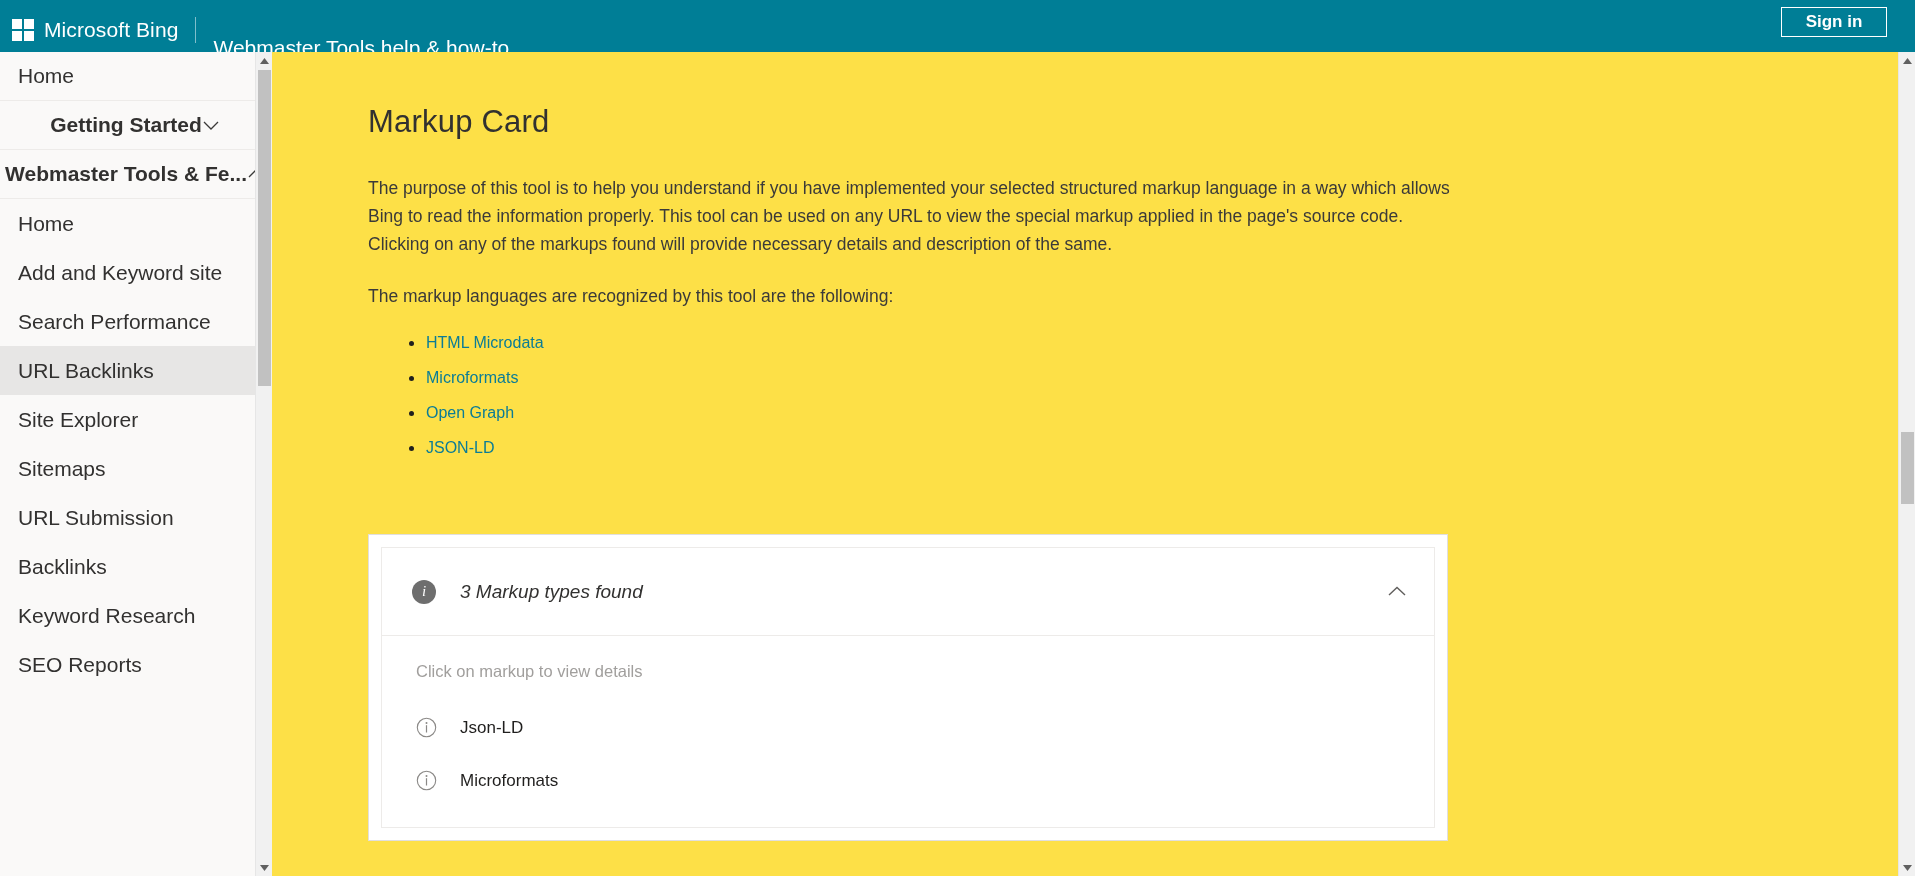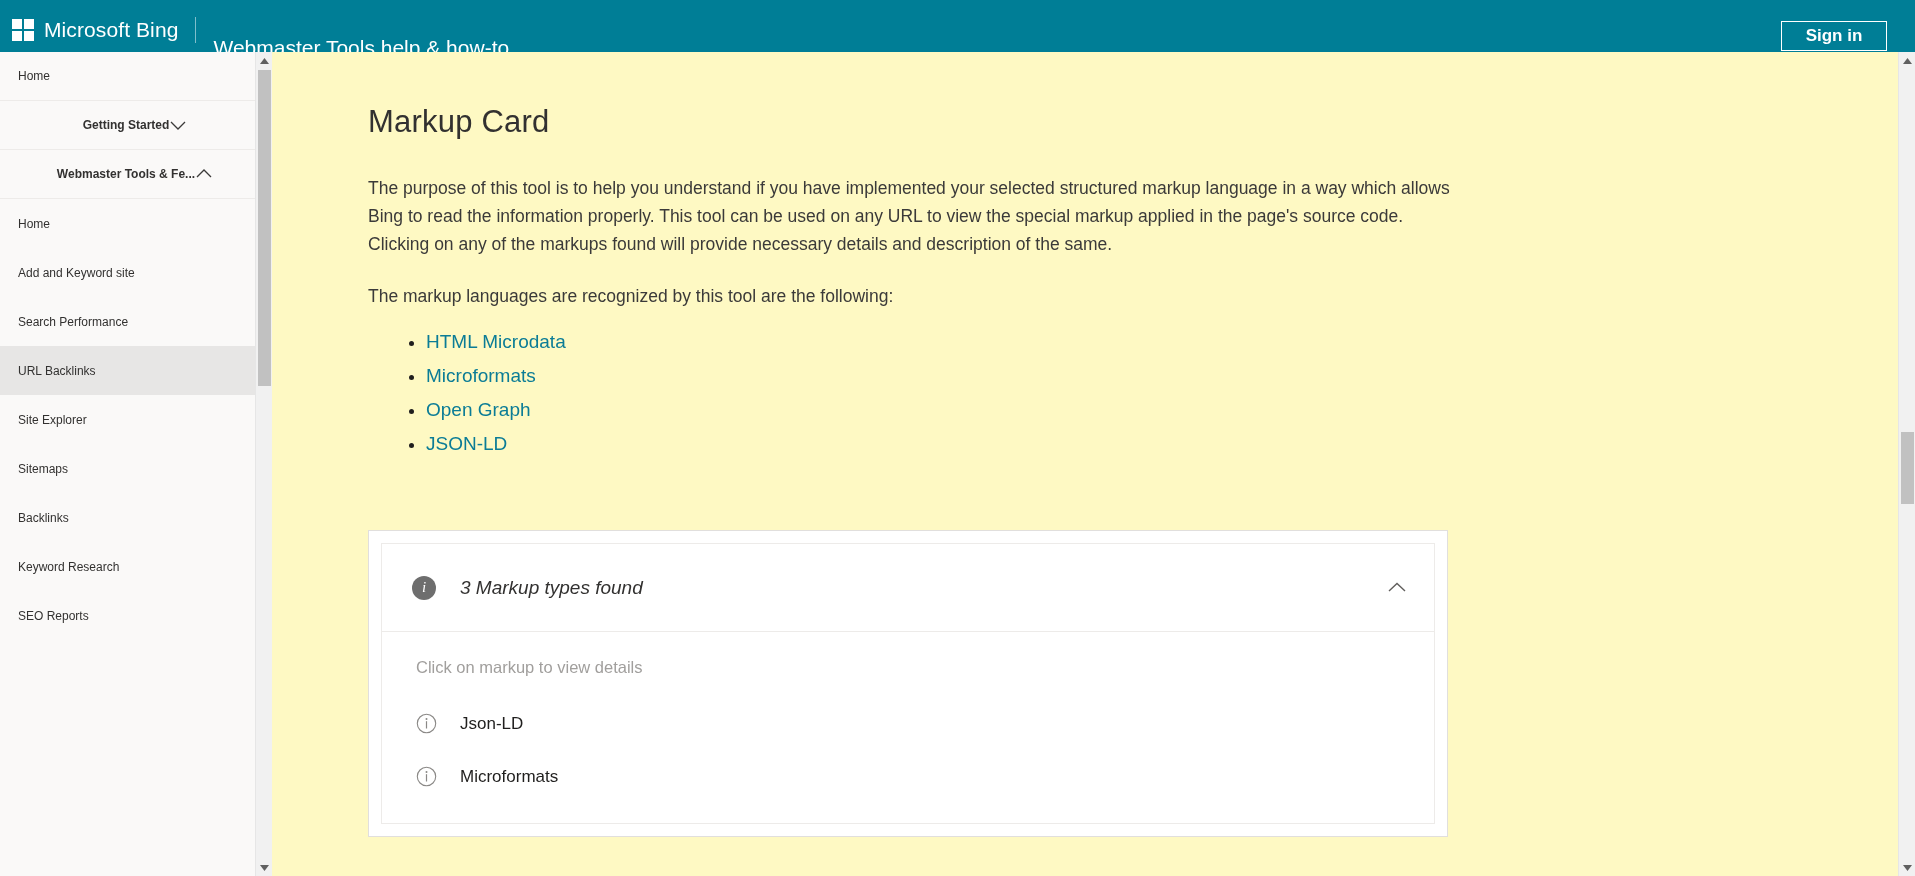--- a/index.html
+++ b/index.html
@@ -44,21 +44,21 @@
   }
   .site-title {
     color: #ffffff;
     font-size: 21px;
     white-space: nowrap;
     margin-top: 36px;
   }
   .signin-btn {
     position: absolute;
     right: 28px;
-    top: 21px;
+    top: 7px;
     height: 30px;
     min-width: 106px;
     border: 1px solid #ffffff;
     background: transparent;
     color: #ffffff;
     font-size: 17px;
     font-weight: bold;
     font-family: "Liberation Sans", sans-serif;
     cursor: pointer;
     padding: 0 18px;
@@ -78,21 +78,21 @@
     background: #faf9f8;
     position: relative;
     height: 824px;
     overflow: hidden;
   }
   .nav-item {
     height: 49px;
     display: flex;
     align-items: center;
     padding: 0 20px 0 18px;
-    font-size: 12px;
+    font-size: 21px;
     color: #323130;
     border-bottom: 1px solid #edebe9;
     cursor: pointer;
     background: #faf9f8;
     white-space: nowrap;
   }
   .nav-item.group { font-weight: bold; justify-content: center; }
   .nav-item.sub {
     border-bottom: none;
     height: 49px;
@@ -128,21 +128,21 @@
     left: 2px;
     width: 13px;
     background: #c1c1c1;
     border-radius: 0;
   }
   .sb-thumb.sidebar-thumb { top: 18px; height: 316px; }
 
   
   .main {
     flex: 1 1 auto;
-    background: #fef9c3;
+    background: #fde047;
     position: relative;
     overflow: hidden;
     height: 824px;
   }
   .main-inner {
     padding: 52px 0 0 96px;
     max-width: 1180px;
   }
   .page-title {
     font-size: 31px;
@@ -167,21 +167,21 @@
   ul.markup-list li {
     margin-bottom: 6px;
     font-size: 17.5px;
     line-height: 28px;
     color: #201f1e;
   }
   ul.markup-list li::marker { color: #201f1e; }
   ul.markup-list a {
     color: #0b7c96;
     text-decoration: none;
-    font-size: 19px;
+    font-size: 16px;
     cursor: pointer;
   }
 
   
   .card-outer {
     margin: 72px 0 0 0;
     width: 1080px;
     border: 1px solid #e1dfdd;
     background: #ffffff;
     padding: 12px;
@@ -301,20 +301,23 @@
           <span>Search Performance</span>
         </div>
         <div class="nav-item sub selected">
           <span>URL Backlinks</span>
         </div>
         <div class="nav-item sub">
           <span>Site Explorer</span>
         </div>
         <div class="nav-item sub">
           <span>Sitemaps</span>
+        </div>
+        <div class="nav-item sub">
+          <span>URL Submission</span>
         </div>
         <div class="nav-item sub">
           <span>Backlinks</span>
         </div>
         <div class="nav-item sub">
           <span>Keyword Research</span>
         </div>
         <div class="nav-item sub">
           <span>SEO Reports</span>
         </div>

